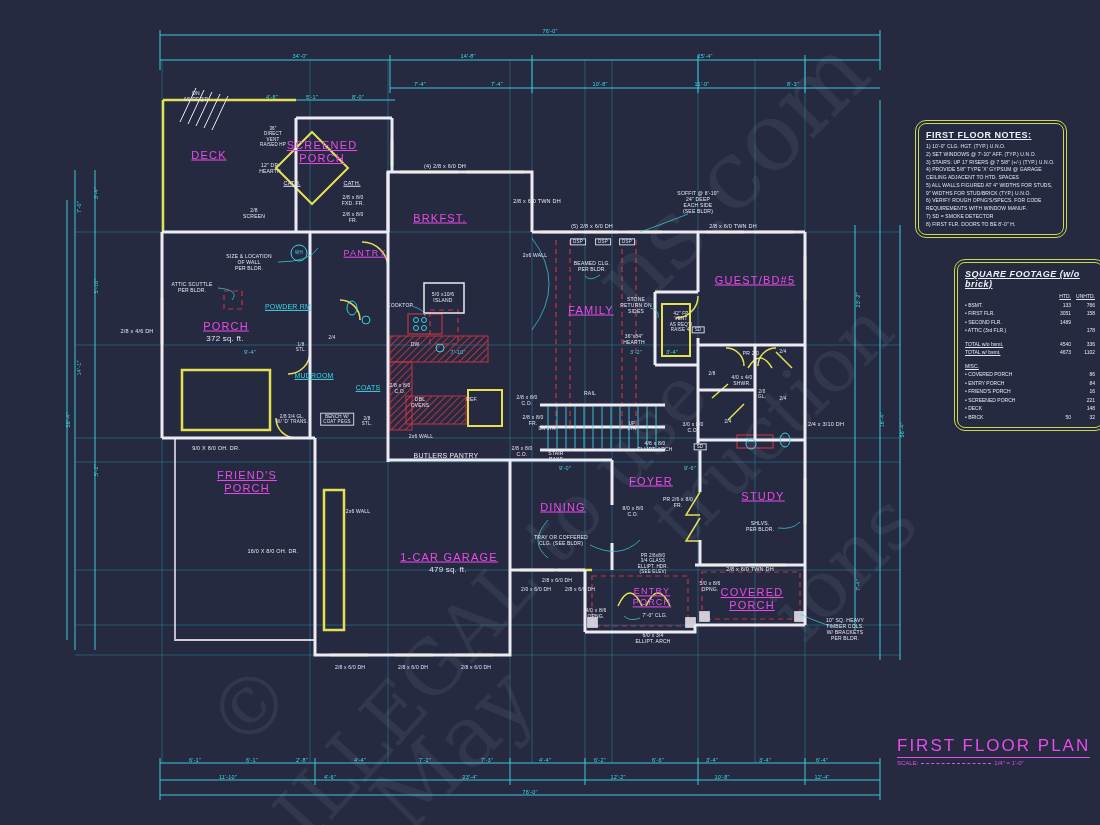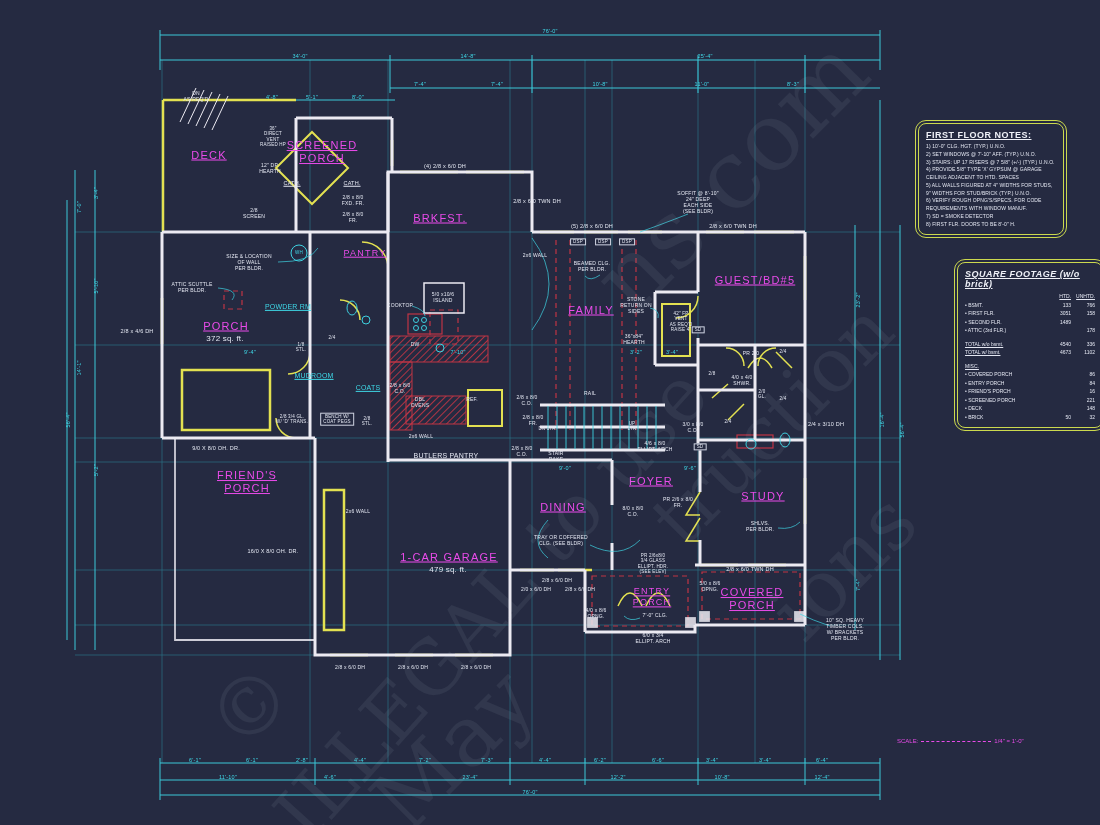--- a/index.html
+++ b/index.html
@@ -442,20 +442,21 @@
       <tr>
             <td>• BRICK</td>
             <td class="num">50</td>
             <td class="num">32</td>
           </tr>
     </tbody>
       </table>
   </div>
 
   <div class="titleblock">
+    <span class="big">FIRST FLOOR PLAN</span>
     <div class="scaleline">
       <span>SCALE:</span>
       <span class="dash"></span>
       <span>1/4" = 1'-0"</span>
     </div>
   </div>
 
 </div>
 
 </body></html>

